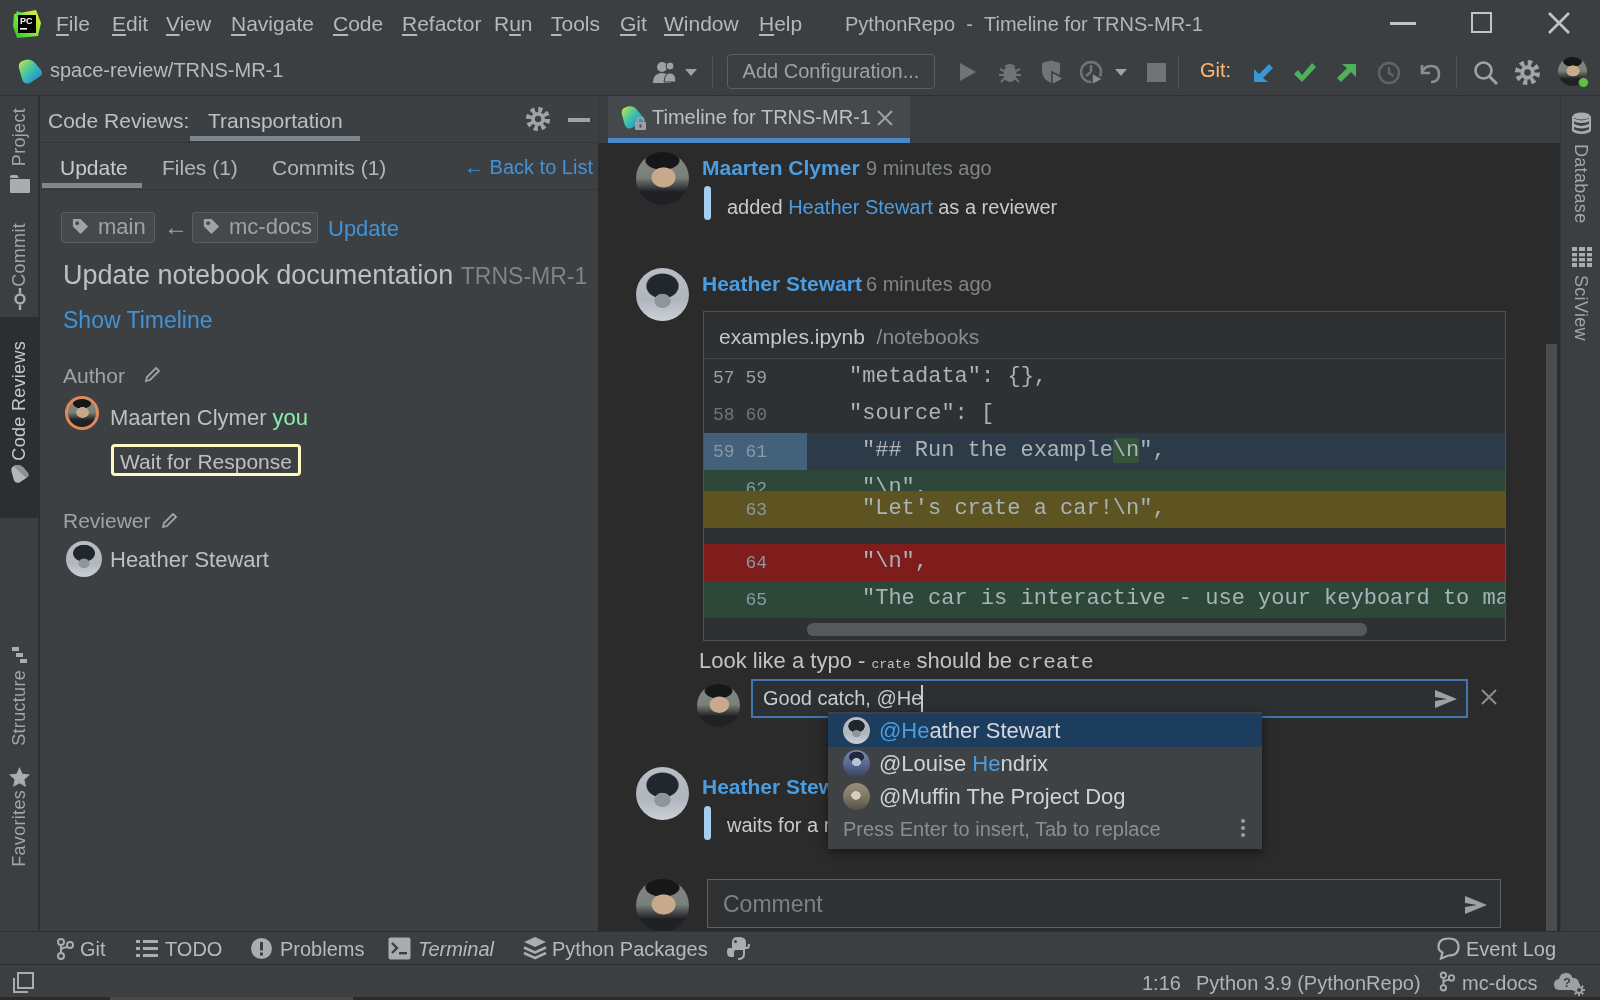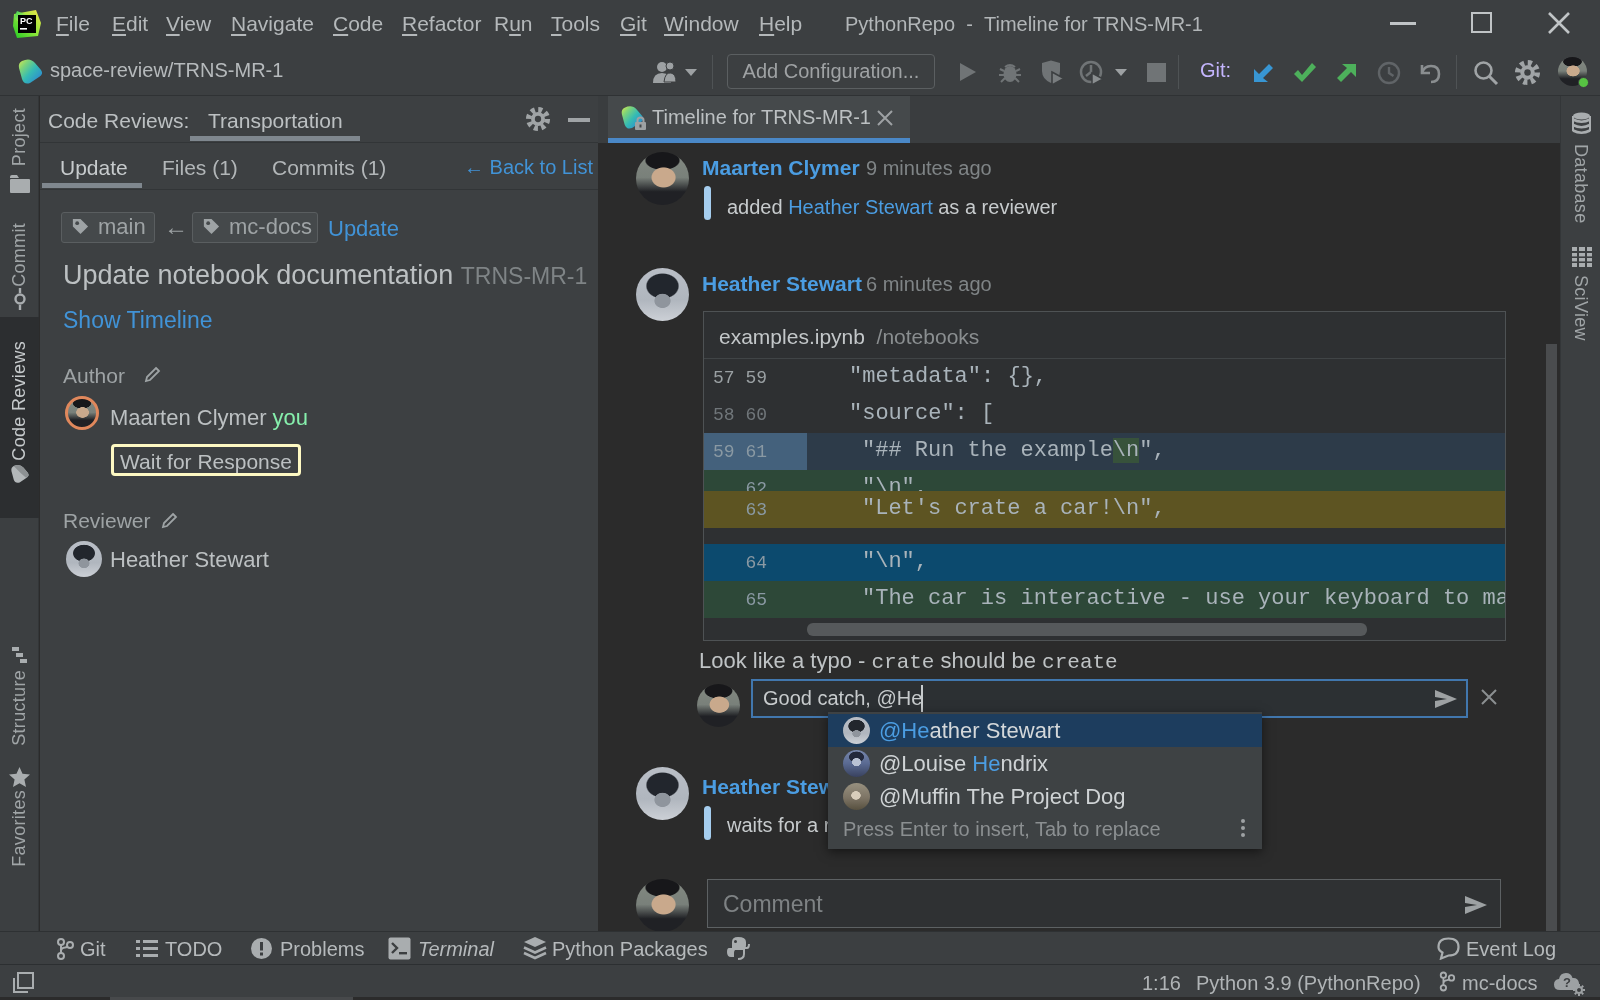--- a/index.html
+++ b/index.html
@@ -153,21 +153,21 @@
     <circle cx="13" cy="13" r="10" stroke="#707476" stroke-width="2.5" fill="none"></circle>
         <path d="M13 6 L13 13 L8 17" stroke="#707476" stroke-width="2.5" fill="none"></path>
     <path d="M14 14 L25 20 L14 26 Z" fill="#8a8e90" stroke="#3c3f41" stroke-width="1.5"></path>
   </svg>
   <svg class="abs" style="left:1114px; top:20px;" width="14" height="9" viewBox="0 0 14 9">
         <path d="M1 1 L7 8 L13 1 Z" fill="#9da1a3"></path>
       </svg>
   <rect class="abs" style="left:1147px; top:15px; width:19px; height:19px; background:#707476; position:absolute;"></rect>
   <div class="abs" style="left:1178px; top:7px; width:1px; height:34px; background:#4f5355;"></div>
 
-  <div class="abs" style="left:1200px; top:11px; font-size:20px; color:#c4b5fd;text-align:center;">Git:</div>
+  <div class="abs" style="left:1200px; top:11px; font-size:20px; color:#fdba74;text-align:center;">Git:</div>
   <svg class="abs" style="left:1250px; top:12px;" width="26" height="26" viewBox="0 0 26 26">
         <path d="M4 22 L4 9 L9 14 L19 4 L23 8 L13 18 L18 22 Z" fill="#3896d3"></path>
       </svg>
   <svg class="abs" style="left:1292px; top:12px;" width="26" height="26" viewBox="0 0 26 26">
         <path d="M2 14 L6 10 L10 15 L20 3 L24 7 L10 22 Z" fill="#4db05b"></path>
       </svg>
   <svg class="abs" style="left:1334px; top:12px;" width="26" height="26" viewBox="0 0 26 26">
         <path d="M22 4 L22 17 L17 12 L7 22 L3 18 L13 8 L8 4 Z" fill="#4db05b"></path>
       </svg>
   <svg class="abs" style="left:1376px; top:12px;" width="26" height="26" viewBox="0 0 26 26">
@@ -325,33 +325,33 @@
             <span class="code" style="left:158px;">"## Run the example<span style="background:#37523b;">\n</span>",</span>
           </div>
       <div class="crow" style="top:111px; background:#2d4838;">
             <span class="ln n2">62</span>
             <span class="code" style="left:158px;">"\n",</span>
           </div>
       <div class="crow" style="top:132px; background:#5d5422;padding-left:17px;">
             <span class="ln n2">63</span>
             <span class="code" style="left:158px;">"Let's crate a car!\n",</span>
           </div>
-      <div class="crow" style="top:185px; background:#0c4a6e;">
+      <div class="crow" style="top:185px; background:#7f1d1d;">
             <span class="ln n2">64</span>
             <span class="code" style="left:158px;">"\n",</span>
           </div>
       <div class="crow" style="top:222px; background:#2d4838;">
             <span class="ln n2">65</span>
             <span class="code" style="left:158px;">"The car is interactive - use your keyboard to ma</span>
           </div>
     </div>
     <div class="abs" style="left:103px; top:311px; width:560px; height:13px; border-radius:6px; background:#56595b;"></div>
   </div>
 
-  <div class="abs" style="left:101px; top:552px; font-size:22px; color:#bfc3c5;">Look like a typo - <span class="mono" style="font-size:21px;">crate</span> should be <span class="mono" style="font-size:21px;">create</span></div>
+  <div class="abs" style="left:101px; top:552px; font-size:22px; color:#bfc3c5;">Look like a typo - <span class="mono" style="font-size:13px;">crate</span> should be <span class="mono" style="font-size:21px;">create</span></div>
   <div class="avatar av-maarten" style="left:99px; top:588px; width:43px; height:43px;"></div>
   <div class="abs" style="left:153px; top:583px; width:717px; height:39px; border:2px solid #4177ae; background:#2c3033;">
     <div class="abs" style="left:10px; top:6px; font-size:20px; color:#c7cbcd;">Good catch, @He</div>
     <div class="abs" style="left:168px; top:4px; width:2px; height:27px; background:#c7cbcd;"></div>
     <svg class="abs" style="left:680px; top:7px;" width="26" height="22" viewBox="0 0 26 22">
           <path d="M2 2 L24 11 L2 20 L2 13 L14 11 L2 9 Z" fill="#9da1a3"></path>
         </svg>
   </div>
   <svg class="abs" style="left:882px; top:592px;" width="18" height="18" viewBox="0 0 18 18">
         <path d="M2 2 L16 16 M16 2 L2 16" stroke="#8b8f91" stroke-width="2"></path>

